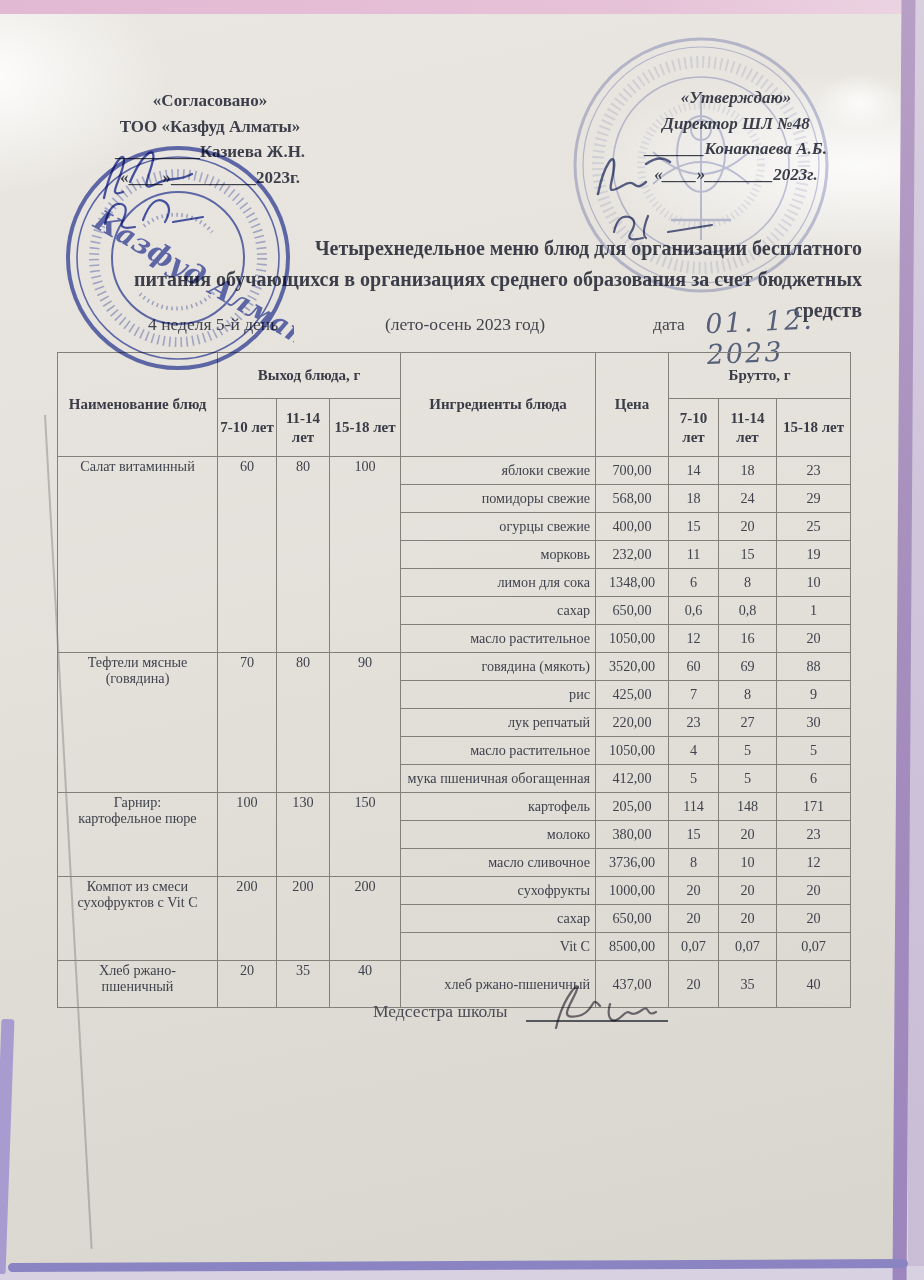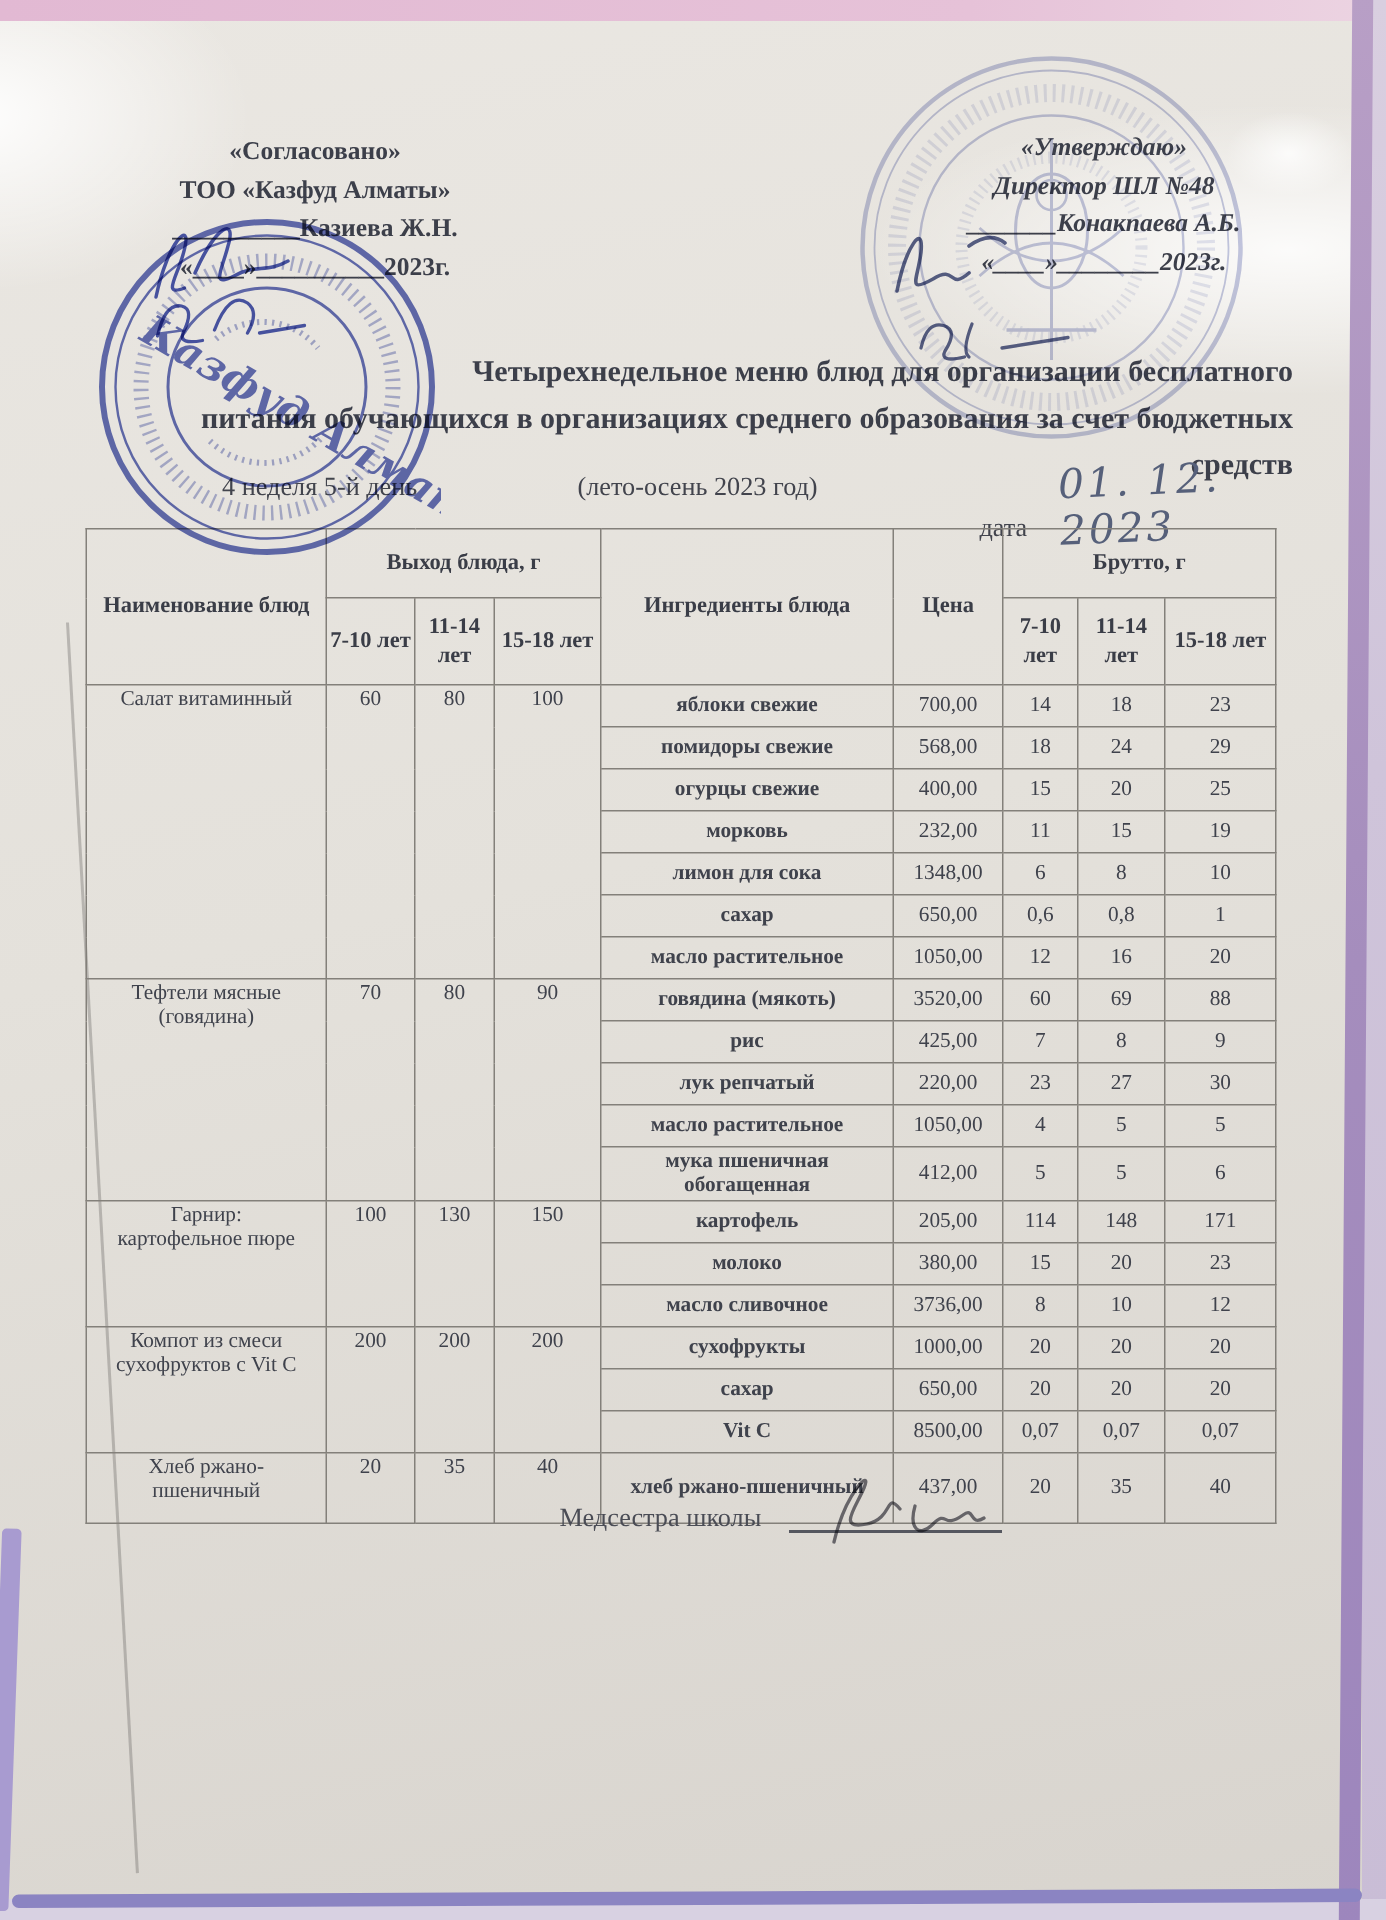--- a/index.html
+++ b/index.html
@@ -19,33 +19,33 @@
   .strip-bottom{position:absolute;left:8px;bottom:10px;width:900px;height:9px;background:#8b84c2;border-radius:5px;transform:rotate(-0.25deg);z-index:41;}
   .strip-left{position:absolute;left:-3px;bottom:6px;width:13px;height:255px;background:#a89bd0;transform:rotate(2deg);z-index:41;border-radius:3px;}
   .sleeve-edge{position:absolute;left:44px;top:415px;width:2px;height:835px;background:rgba(110,108,104,.38);transform:rotate(-3.2deg);transform-origin:top center;z-index:2;}
   .approval{position:absolute;text-align:center;font-weight:bold;font-size:17px;line-height:1.5;color:#3c3f4a;z-index:5;}
   .approval-left{left:72px;top:88px;width:276px;}
   .approval-right{left:592px;top:85px;width:288px;font-style:italic;}
   .doc-title{position:absolute;left:62px;top:233px;width:800px;text-align:right;font-weight:bold;font-size:20px;line-height:1.55;color:#3c3f4a;z-index:5;}
   .meta-row{position:absolute;left:0;top:308px;width:924px;height:40px;font-size:17.5px;color:#42444d;z-index:5;}
   .meta-week{position:absolute;left:100px;top:6px;margin-left:48px;}
   .meta-season{position:absolute;left:385px;top:6px;}
-  .meta-date-label{position:absolute;left:653px;top:6px;margin-top:27px;}
+  .meta-date-label{position:absolute;left:653px;top:6px;}
   .handwritten-date{position:absolute;left:706px;top:-4px;width:190px;font-family:"DejaVu Serif",serif;font-style:italic;font-size:27px;letter-spacing:2px;color:#56607a;transform:rotate(-2.5deg);z-index:6;}
 
   
   table.menu{position:absolute;left:57px;top:352px;width:793px;border-collapse:collapse;table-layout:fixed;z-index:5;background:transparent;}
   table.menu th,table.menu td{border:1.4px solid #83807a;}
   table.menu th{font-weight:bold;font-size:15px;color:#3a3d47;padding:2px 2px;text-align:center;vertical-align:middle;line-height:1.25;}
   table.menu tr.h1{height:46px;}
   table.menu tr.h2{height:58px;}
   table.menu td{font-size:14.2px;color:#3f424c;padding:1px 5px;height:25px;line-height:1.15;}
   td.dish{vertical-align:top;text-align:center;padding-top:4px;white-space:pre-line;}
   td.out{vertical-align:top;text-align:center;padding-top:4px;}
-  td.ingr{vertical-align:middle;text-align:center;font-weight:bold;}
+  td.ingr{vertical-align:middle;text-align:right;}
   td.num{vertical-align:middle;text-align:center;}
   tr.tall td{height:44px;}
 
   
   .footer-row{position:absolute;left:373px;top:1000px;display:flex;align-items:flex-end;font-size:17.5px;color:#4a4c55;z-index:5;gap:16px;}
   .sig-line{display:inline-block;width:142px;border-bottom:2px solid #55575f;height:20px;margin-left:2px;}
 
   
   .stamp{position:absolute;mix-blend-mode:multiply;z-index:8;}
   .stamp-left{left:62px;top:142px;opacity:.82;}

